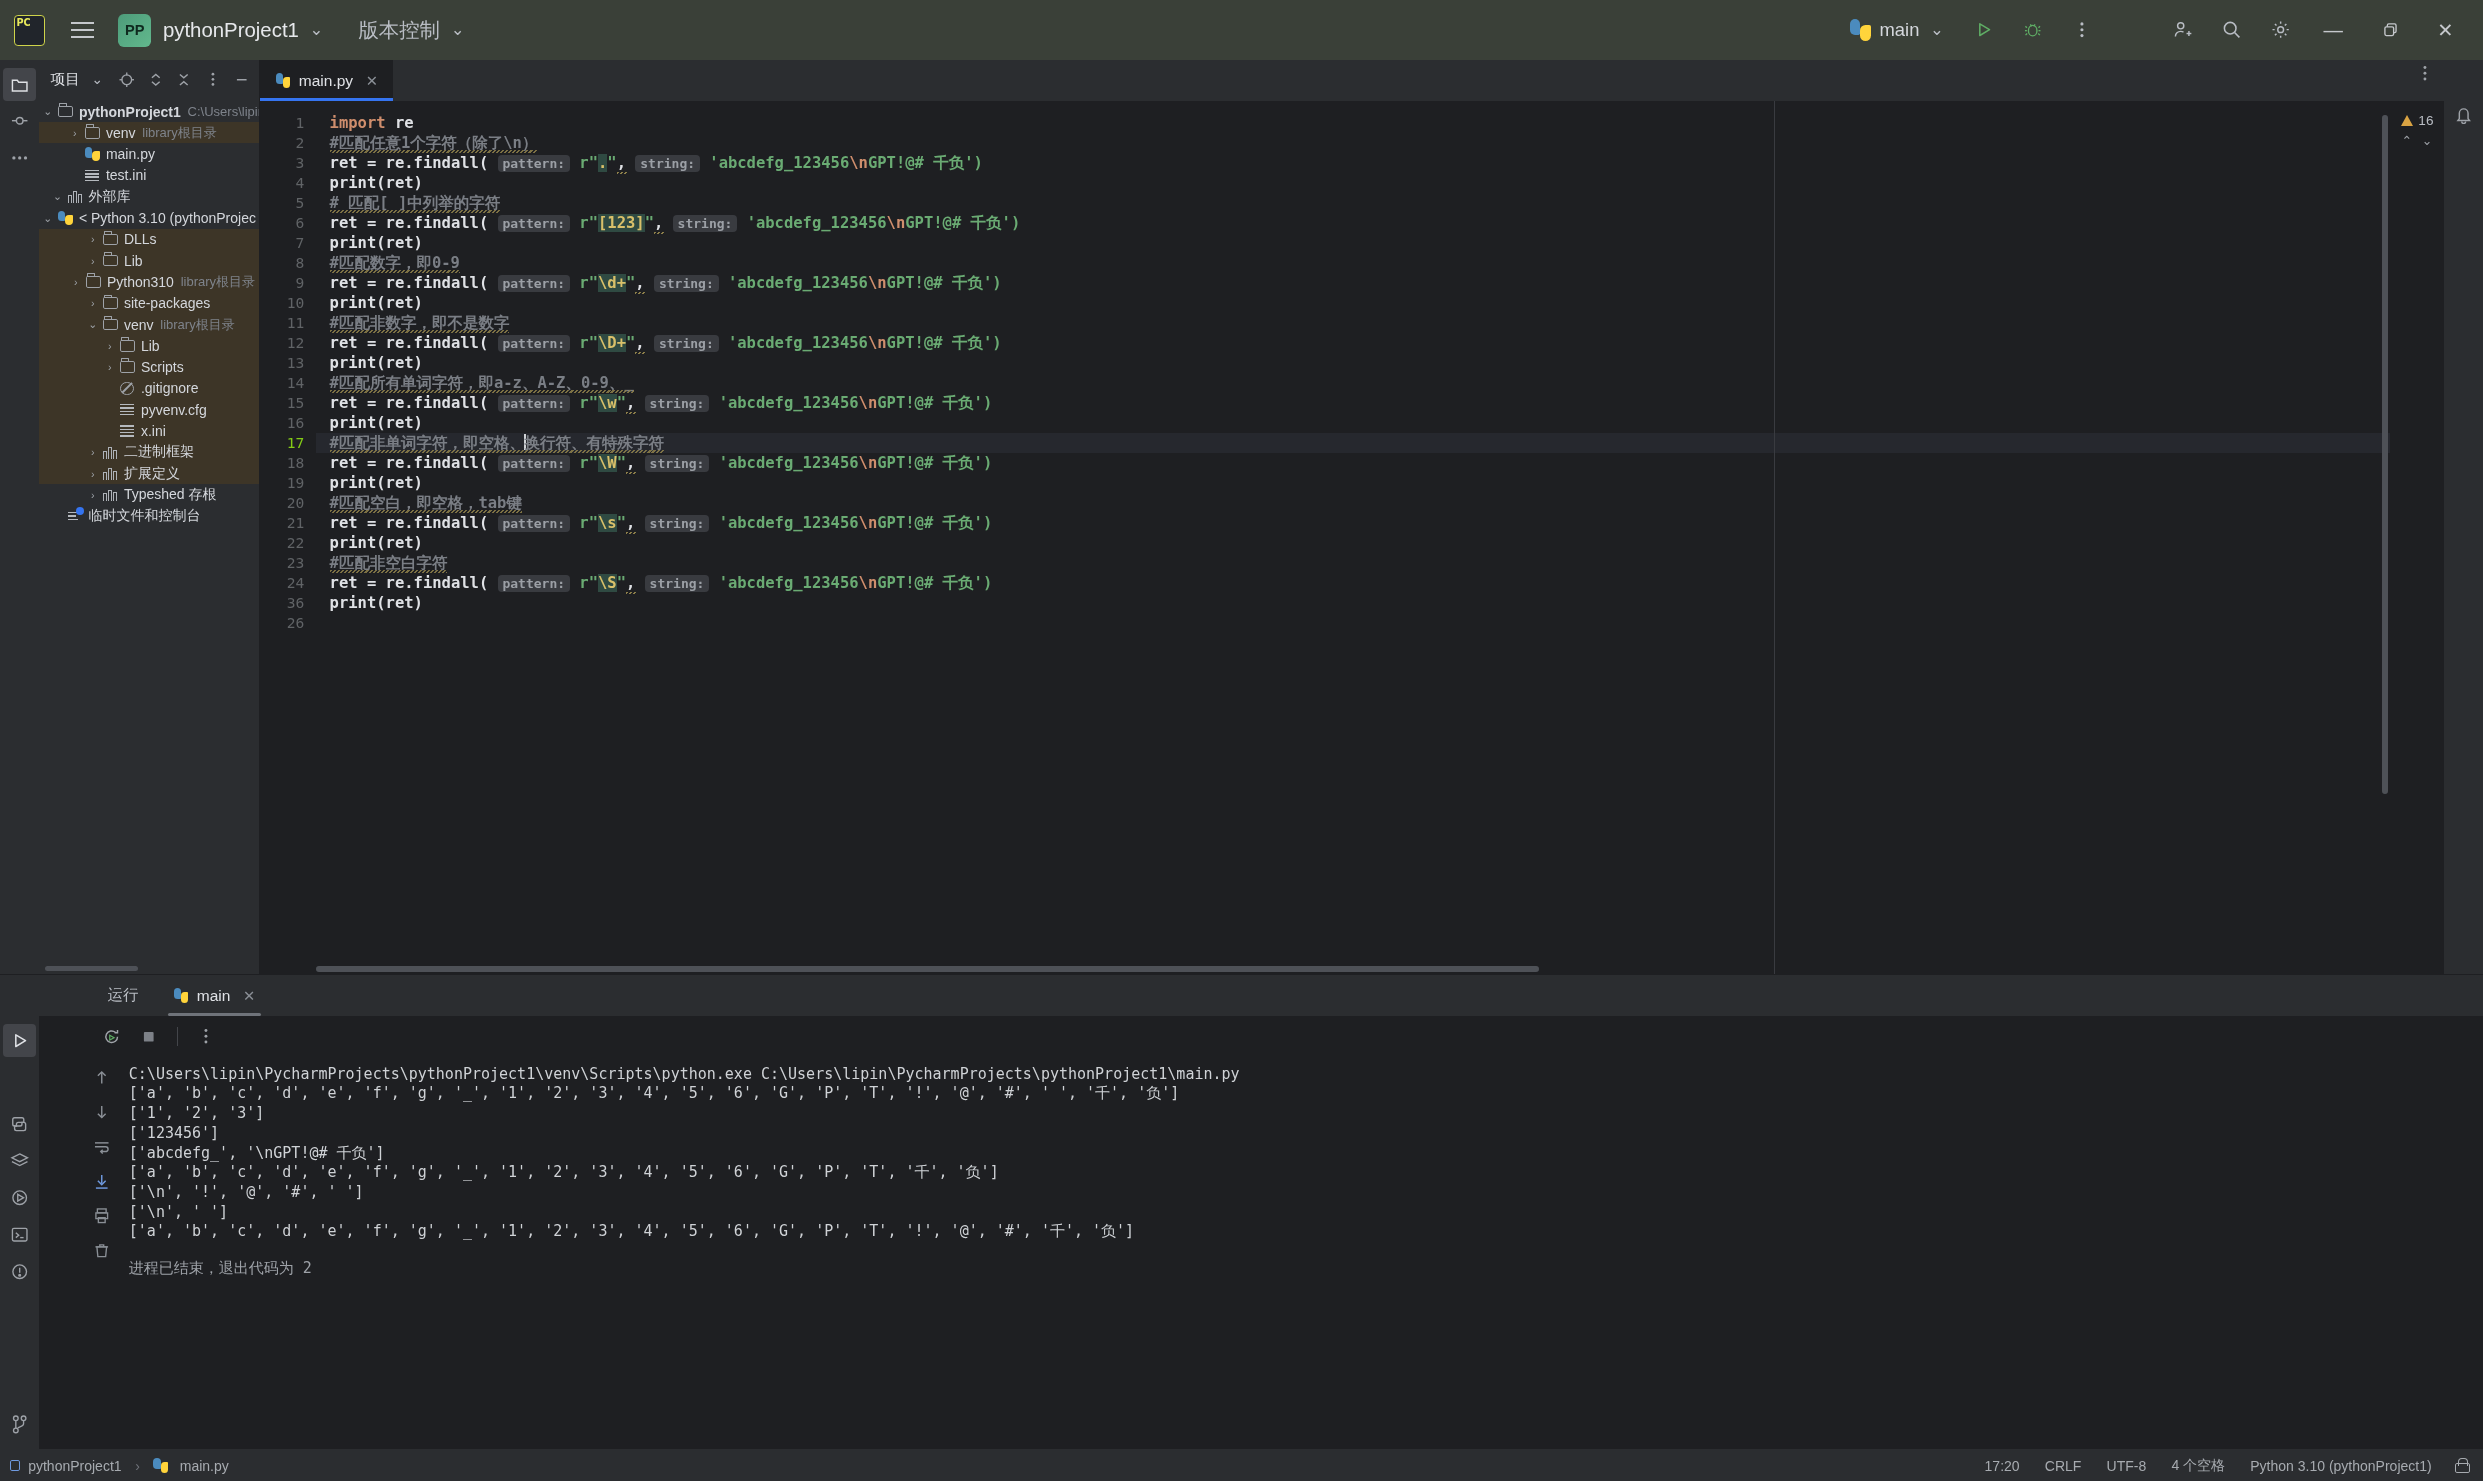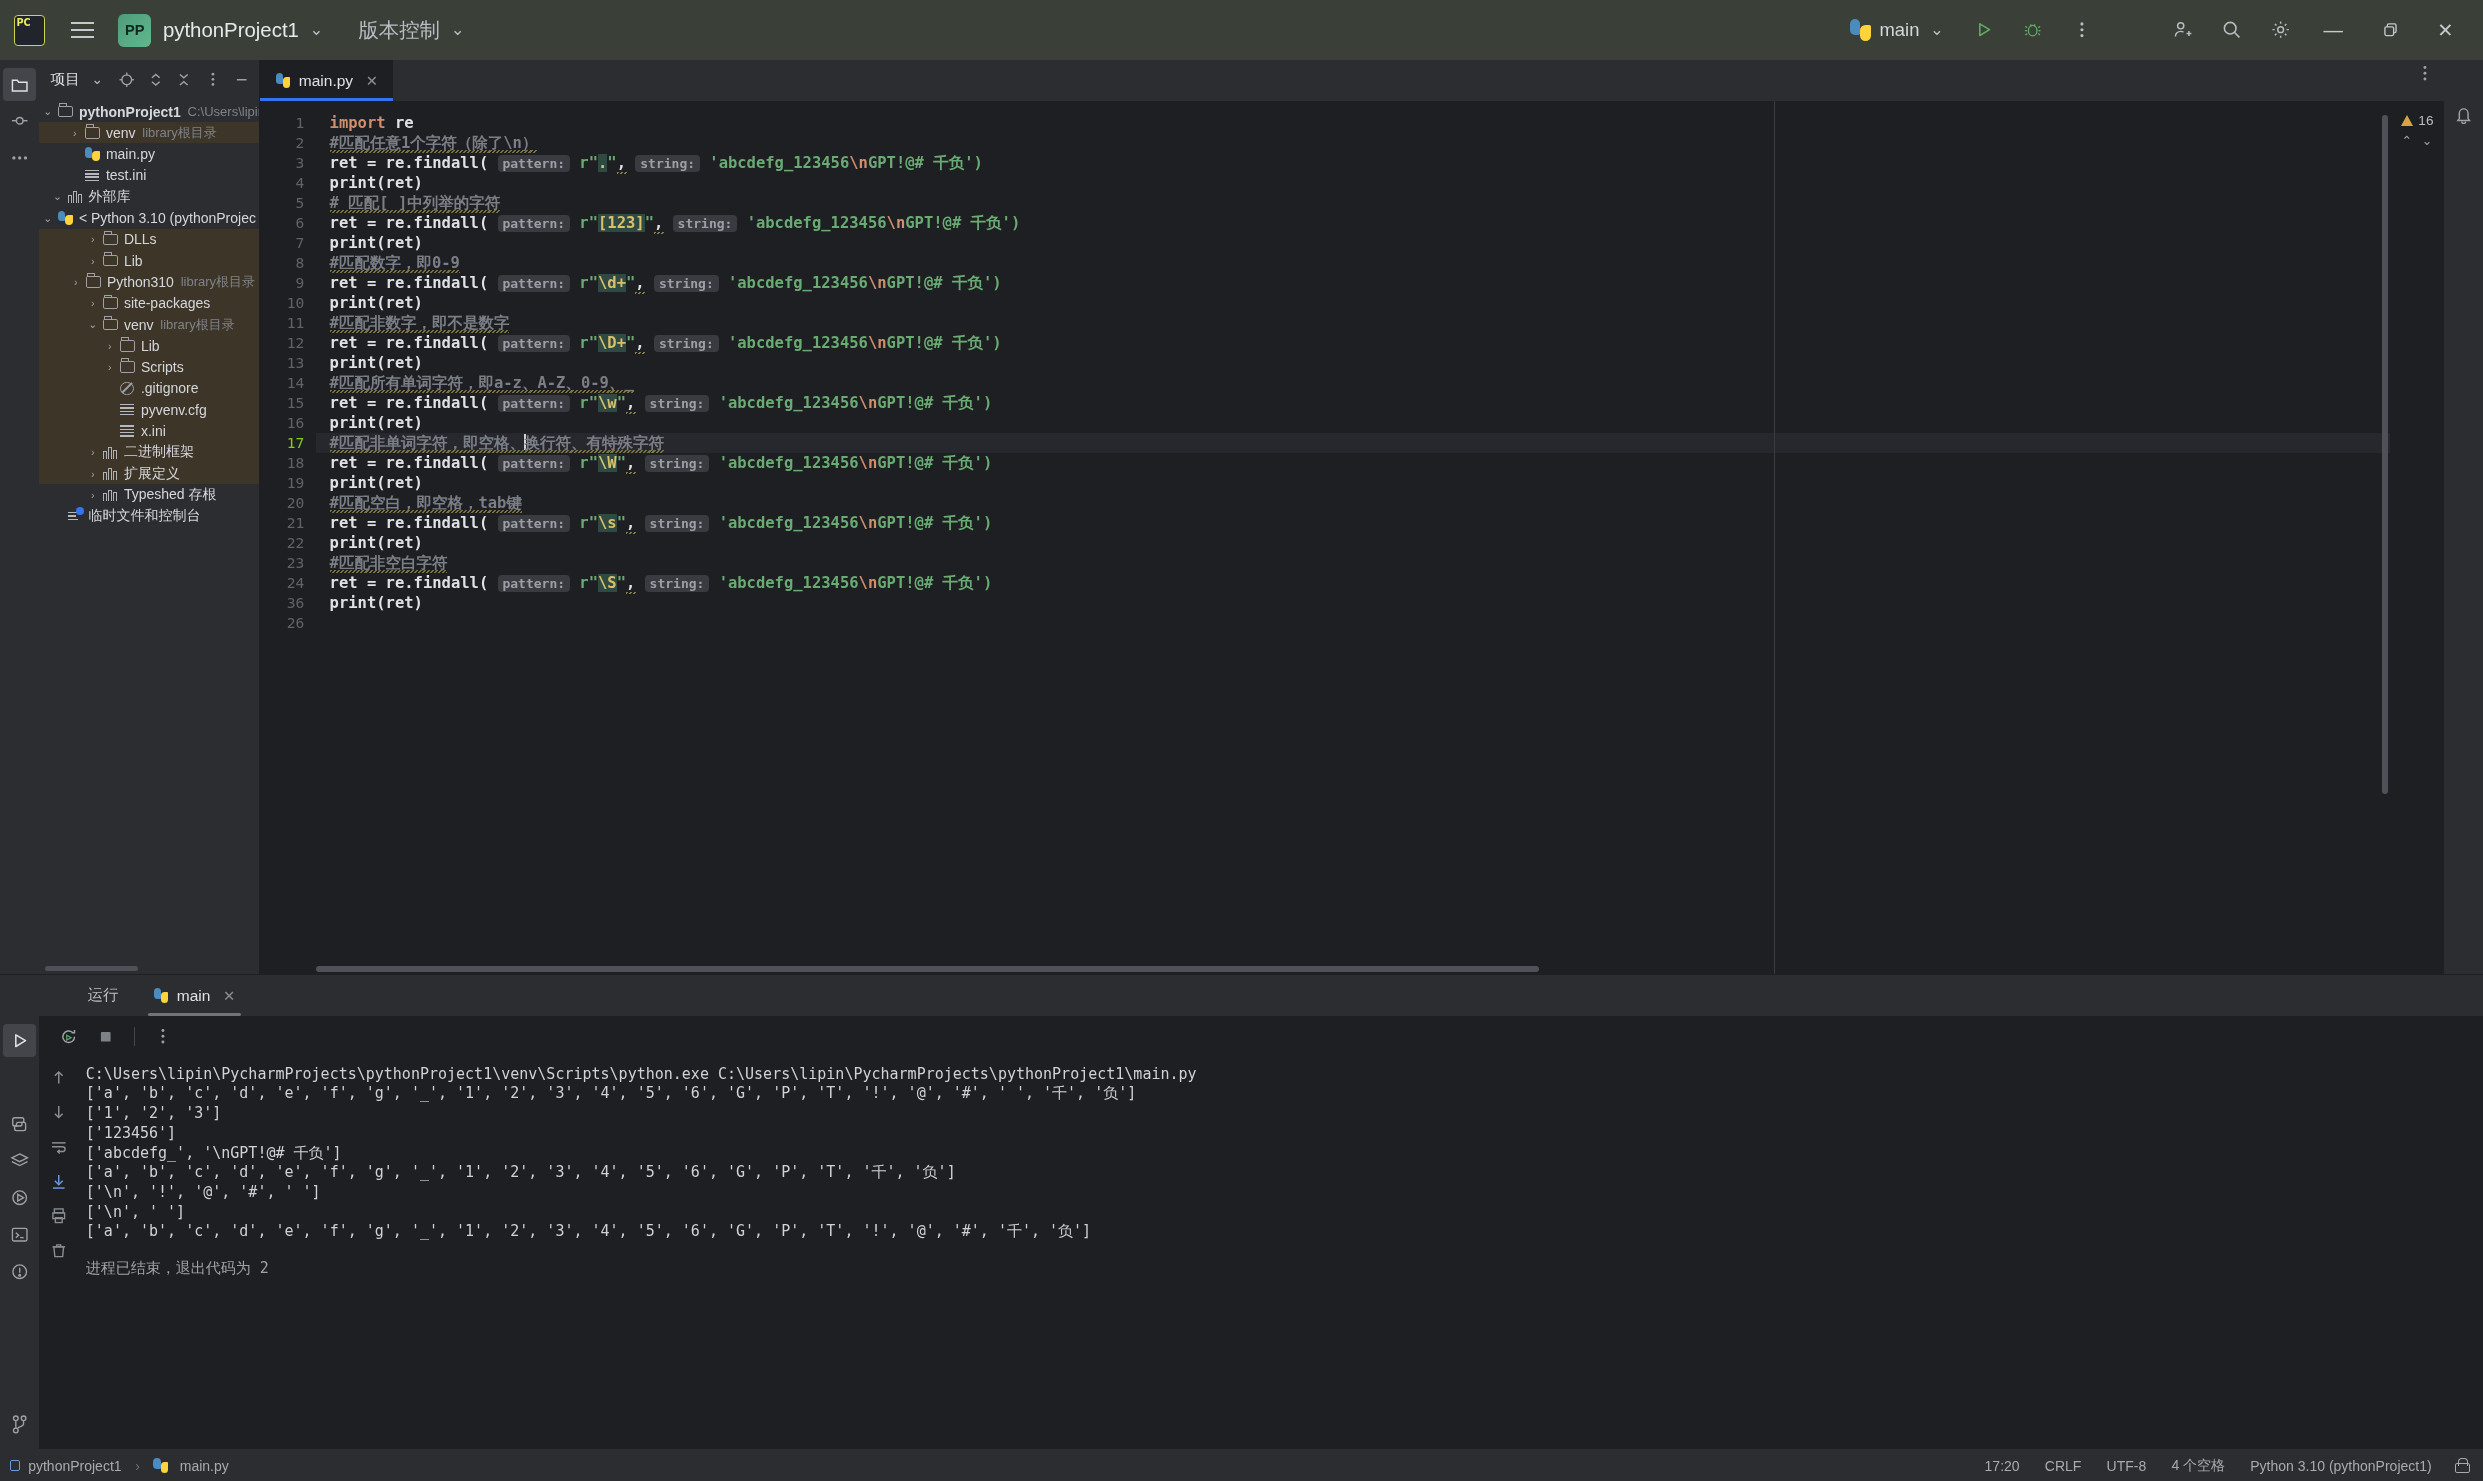--- a/index.html
+++ b/index.html
@@ -155,28 +155,28 @@
     position:absolute; right: 0; top: 0; width: 54px; bottom:0; background:#1e1f22;
     display:flex; flex-direction:column; align-items:center;
   }
   .insp-top { display:flex; align-items:center; gap:5.8px; padding-top:11.6px; color:#b9bdc4; font-size:13.6px;}
   .warn-tri { width:0;height:0;border-left:6.8px solid transparent;border-right:6.8px solid transparent;border-bottom:11.6px solid #d9a343; position:relative;}
   .edscroll { position:absolute; right: 56px; top: 13.6px; width: 5.8px; height: 679px; background:#4e5157; border-radius:2.9px;}
   .hscroll { position:absolute; left: 56px; bottom: 1.9px; height:5.8px; width: 1223px; background:#4e5157; border-radius:2.9px;}
 
   
   .runpanel { height: 475px; min-height:475px; background:#1e1f22; display:flex; flex-direction:column; border-top:1px solid #1e1f22;}
-  .run-tabs { height: 41px; background:#2b2d30; display:flex; align-items:center; padding-left: 70px; gap: 0;}
+  .run-tabs { height: 41px; background:#2b2d30; display:flex; align-items:center; padding-left: 90px; gap: 0;}
   .rt { font-size: 15.5px; color:#b9bdc4; padding: 0 17.5px; height:41px; display:flex; align-items:center; cursor:pointer;}
   .rt.sel { color:#dfe1e5; position:relative; gap:8.7px; }
   .rt.sel::after{content:"";position:absolute;left:11.6px;right:11.6px;bottom:0;height:2.9px;background:#6f737a;border-radius:1.9px;}
   .rt .x { color:#8a8f96; font-size:14.6px; margin-left:3.9px;}
   .run-body { flex:1; display:flex; min-height:0; }
   .run-left { width:39px; min-width:39px; background:#2b2d30; display:flex; flex-direction:column; align-items:center; padding-top:7.8px; gap:3.9px;}
-  .run-main { flex:1; display:flex; flex-direction:column; min-width:0; }
+  .run-main { flex:1; display:flex; flex-direction:column; min-width:0;padding-left:43px; }
   .run-toolbar { height: 41px; display:flex; align-items:center; padding-left:13.6px; gap:3.9px; background:#1e1f22;}
   .rtb { width:33px;height:29px;display:flex;align-items:center;justify-content:center;color:#9ea2a8;cursor:pointer;}
   .rtb-div { width:1px;height:19.4px;background:#43454a;margin:0 7.8px;}
   .run-content { flex:1; display:flex; min-height:0; }
   .run-side { width:39px;min-width:39px;background:#1e1f22;display:flex;flex-direction:column;align-items:center;gap:9.7px;padding-top:7.8px;}
   .rs-btn{width:25px;height:25px;display:flex;align-items:center;justify-content:center;color:#8a8f96;cursor:pointer;}
   .console { flex:1; font-family:"DejaVu Sans Mono", monospace; font-size:15px; color:#cfd2d6; padding: 7.8px 0 0 7.8px; overflow:hidden; min-width:0;}
   .coline { height: 19.7px; line-height:19.7px; white-space:pre; }
   .coline.dim { color:#9ea2a8; padding-top:17.5px;}
 

